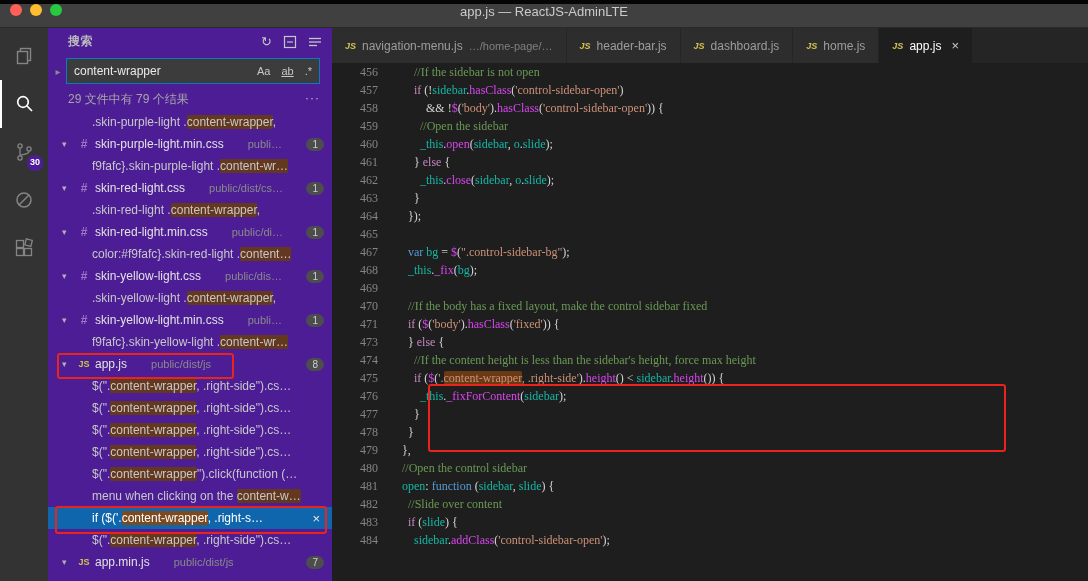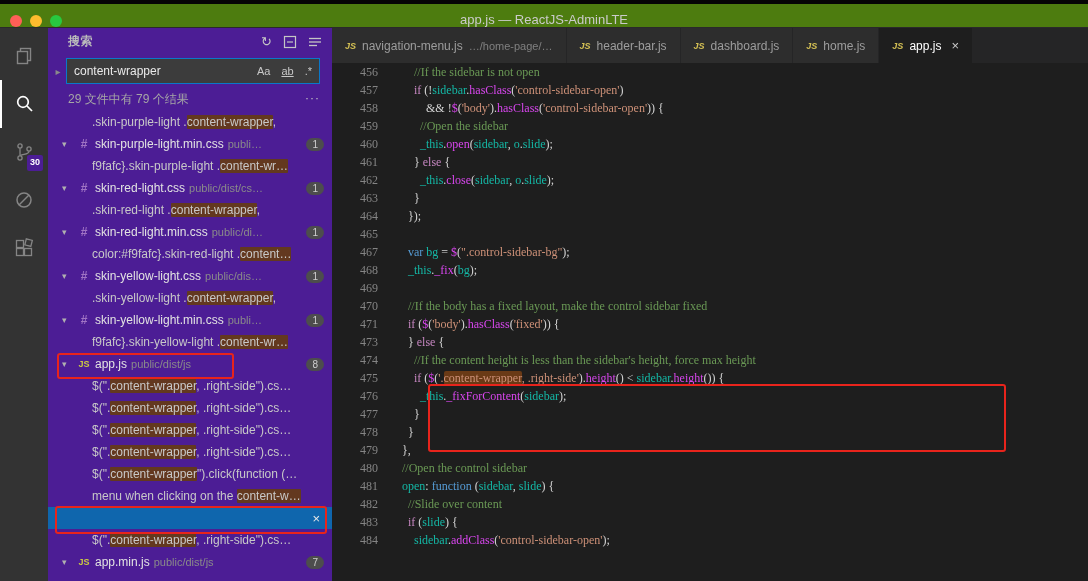--- a/index.html
+++ b/index.html
@@ -1,31 +1,31 @@
 <!DOCTYPE html>
 <html><head>
 <meta charset="utf-8">
 <style>
   *{margin:0;padding:0;box-sizing:border-box}
   html,body{width:1088px;height:581px;overflow:hidden;background:#1e1e1e;
     font-family:"Liberation Sans",sans-serif;-webkit-font-smoothing:antialiased}
   .page{position:relative;width:1088px;height:581px;background:#1e1e1e}
   .menustrip{height:4px;background:#050505}
-  .titlebar{height:24px;background:#4d7c0f;border-bottom:1px solid #2a2a2a;display:flex;align-items:flex-end;position:relative}
+  .titlebar{height:24px;background:#404040;border-bottom:1px solid #2a2a2a;display:flex;align-items:flex-start;position:relative}
   .traffic{display:flex;gap:8px;padding-left:10px;z-index:2}
   .tl{width:12px;height:12px;border-radius:50%;display:inline-block}
   .tl.red{background:#ff5f57}.tl.yellow{background:#febc2e}.tl.green{background:#28c840}
   .wtitle{position:absolute;left:0;right:0;text-align:center;color:#cbcbcb;font-size:13px}
   .main{display:flex;height:553px}
   
   .activitybar{width:48px;background:#333333;flex:none;display:flex;flex-direction:column;padding-top:4px}
   .ab-item{width:48px;height:48px;display:flex;align-items:center;justify-content:center;position:relative}
   .ab-item.active{border-left:2px solid #ffffff}
   .abbadge{position:absolute;right:5px;bottom:5px;background:#4c1d95;color:#fff;font-size:9px;line-height:15px;
-    min-width:16px;height:16px;border-radius:2px;text-align:left;padding:0 3px;font-weight:bold}
+    min-width:16px;height:16px;border-radius:7px;text-align:left;padding:0 3px;font-weight:bold}
   
   .sidebar{width:284px;background:#4c1d95;flex:none;display:flex;flex-direction:column;color:#ccc;overflow:hidden}
   .sb-header{height:27px;flex:none;display:flex;align-items:center;padding:0 10px 0 20px;font-size:11px;color:#bbbbbb}
   .sb-title{flex:1;letter-spacing:.5px;font-weight:bold;font-size:12px}
   .sb-actions{display:flex;gap:11px;align-items:center;color:#c5c5c5}
   .sb-actions .ai{font-size:13px;line-height:13px;cursor:default}
   .searchrow{flex:none;display:flex;align-items:center;padding:3px 12px 5px 2px}
   .chev{width:16px;text-align:center;color:#8a8a8a;font-size:10px;flex:none}
   .searchbox{flex:1;height:26px;background:#3c3c3c;border:1px solid #0a78c8;display:flex;align-items:center;
     padding:0 4px 0 7px;font-size:12px;color:#eaeaea}
@@ -36,21 +36,21 @@
   .summary .txt{flex:1}
   .summary .more{color:#c5c5c5;font-size:12px;letter-spacing:1px}
   .results{flex:1;overflow:hidden;font-size:12px}
   .row{height:22px;display:flex;align-items:center;white-space:nowrap;overflow:hidden;color:#c8c8c8;padding-right:8px}
   .row.file{padding-left:14px}
   .row.match{padding-left:44px}
   .twistie{width:14px;flex:none;color:#b0b0b0;font-size:9px}
   .fileicon{width:16px;flex:none;text-align:center;margin-right:3px;font-weight:bold}
   .fileicon.css{color:#a074c4;font-size:12px}
   .fileicon.js{color:#cbcb41;font-size:9px}
-  .fname{color:#e2e2e2;margin-right:4px}
+  .fname{color:#e2e2e2;margin-right:24px}
   .fpath{color:#8a8a8a;font-size:11px;flex:1;overflow:hidden}
   .cbadge{background:#4d4d4d;color:#cfcfcf;font-size:10px;border-radius:10px;padding:1px 6px;margin-left:auto;flex:none}
   .mtext{overflow:hidden;flex:1}
   .hlm{background:#63381f;border-radius:1px}
   .row.selected{background:#0f66ad;color:#fff}
   .row.selected .hlm{background:#7c4a21}
   .closex{margin-left:auto;flex:none;color:#e8e8e8;font-size:13px;padding:0 4px}
   
   .editor{flex:1;display:flex;flex-direction:column;min-width:0}
   .tabbar{height:35px;flex:none;background:#252526;display:flex;overflow:hidden}
@@ -249,20 +249,21 @@
           <div class="row match">
             <span class="mtext"><span>$(".</span><span class="hlm">content-wrapper</span><span>, .right-side").cs…</span></span>
           </div>
           <div class="row match">
             <span class="mtext"><span>$(".</span><span class="hlm">content-wrapper</span><span>").click(function (…</span></span>
           </div>
           <div class="row match">
             <span class="mtext"><span>menu when clicking on the </span><span class="hlm">content-w…</span></span>
           </div>
           <div class="row match selected">
+            <span class="mtext"><span>if ($('.</span><span class="hlm">content-wrapper</span><span>, .right-s…</span></span>
             <span class="closex">×</span>
           </div>
           <div class="row match">
             <span class="mtext"><span>$(".</span><span class="hlm">content-wrapper</span><span>, .right-side").cs…</span></span>
           </div>
           <div class="row file">
             <span class="twistie">▾</span>
             <span class="fileicon js">JS</span>
             <span class="fname">app.min.js</span>
             <span class="fpath">public/dist/js</span>

